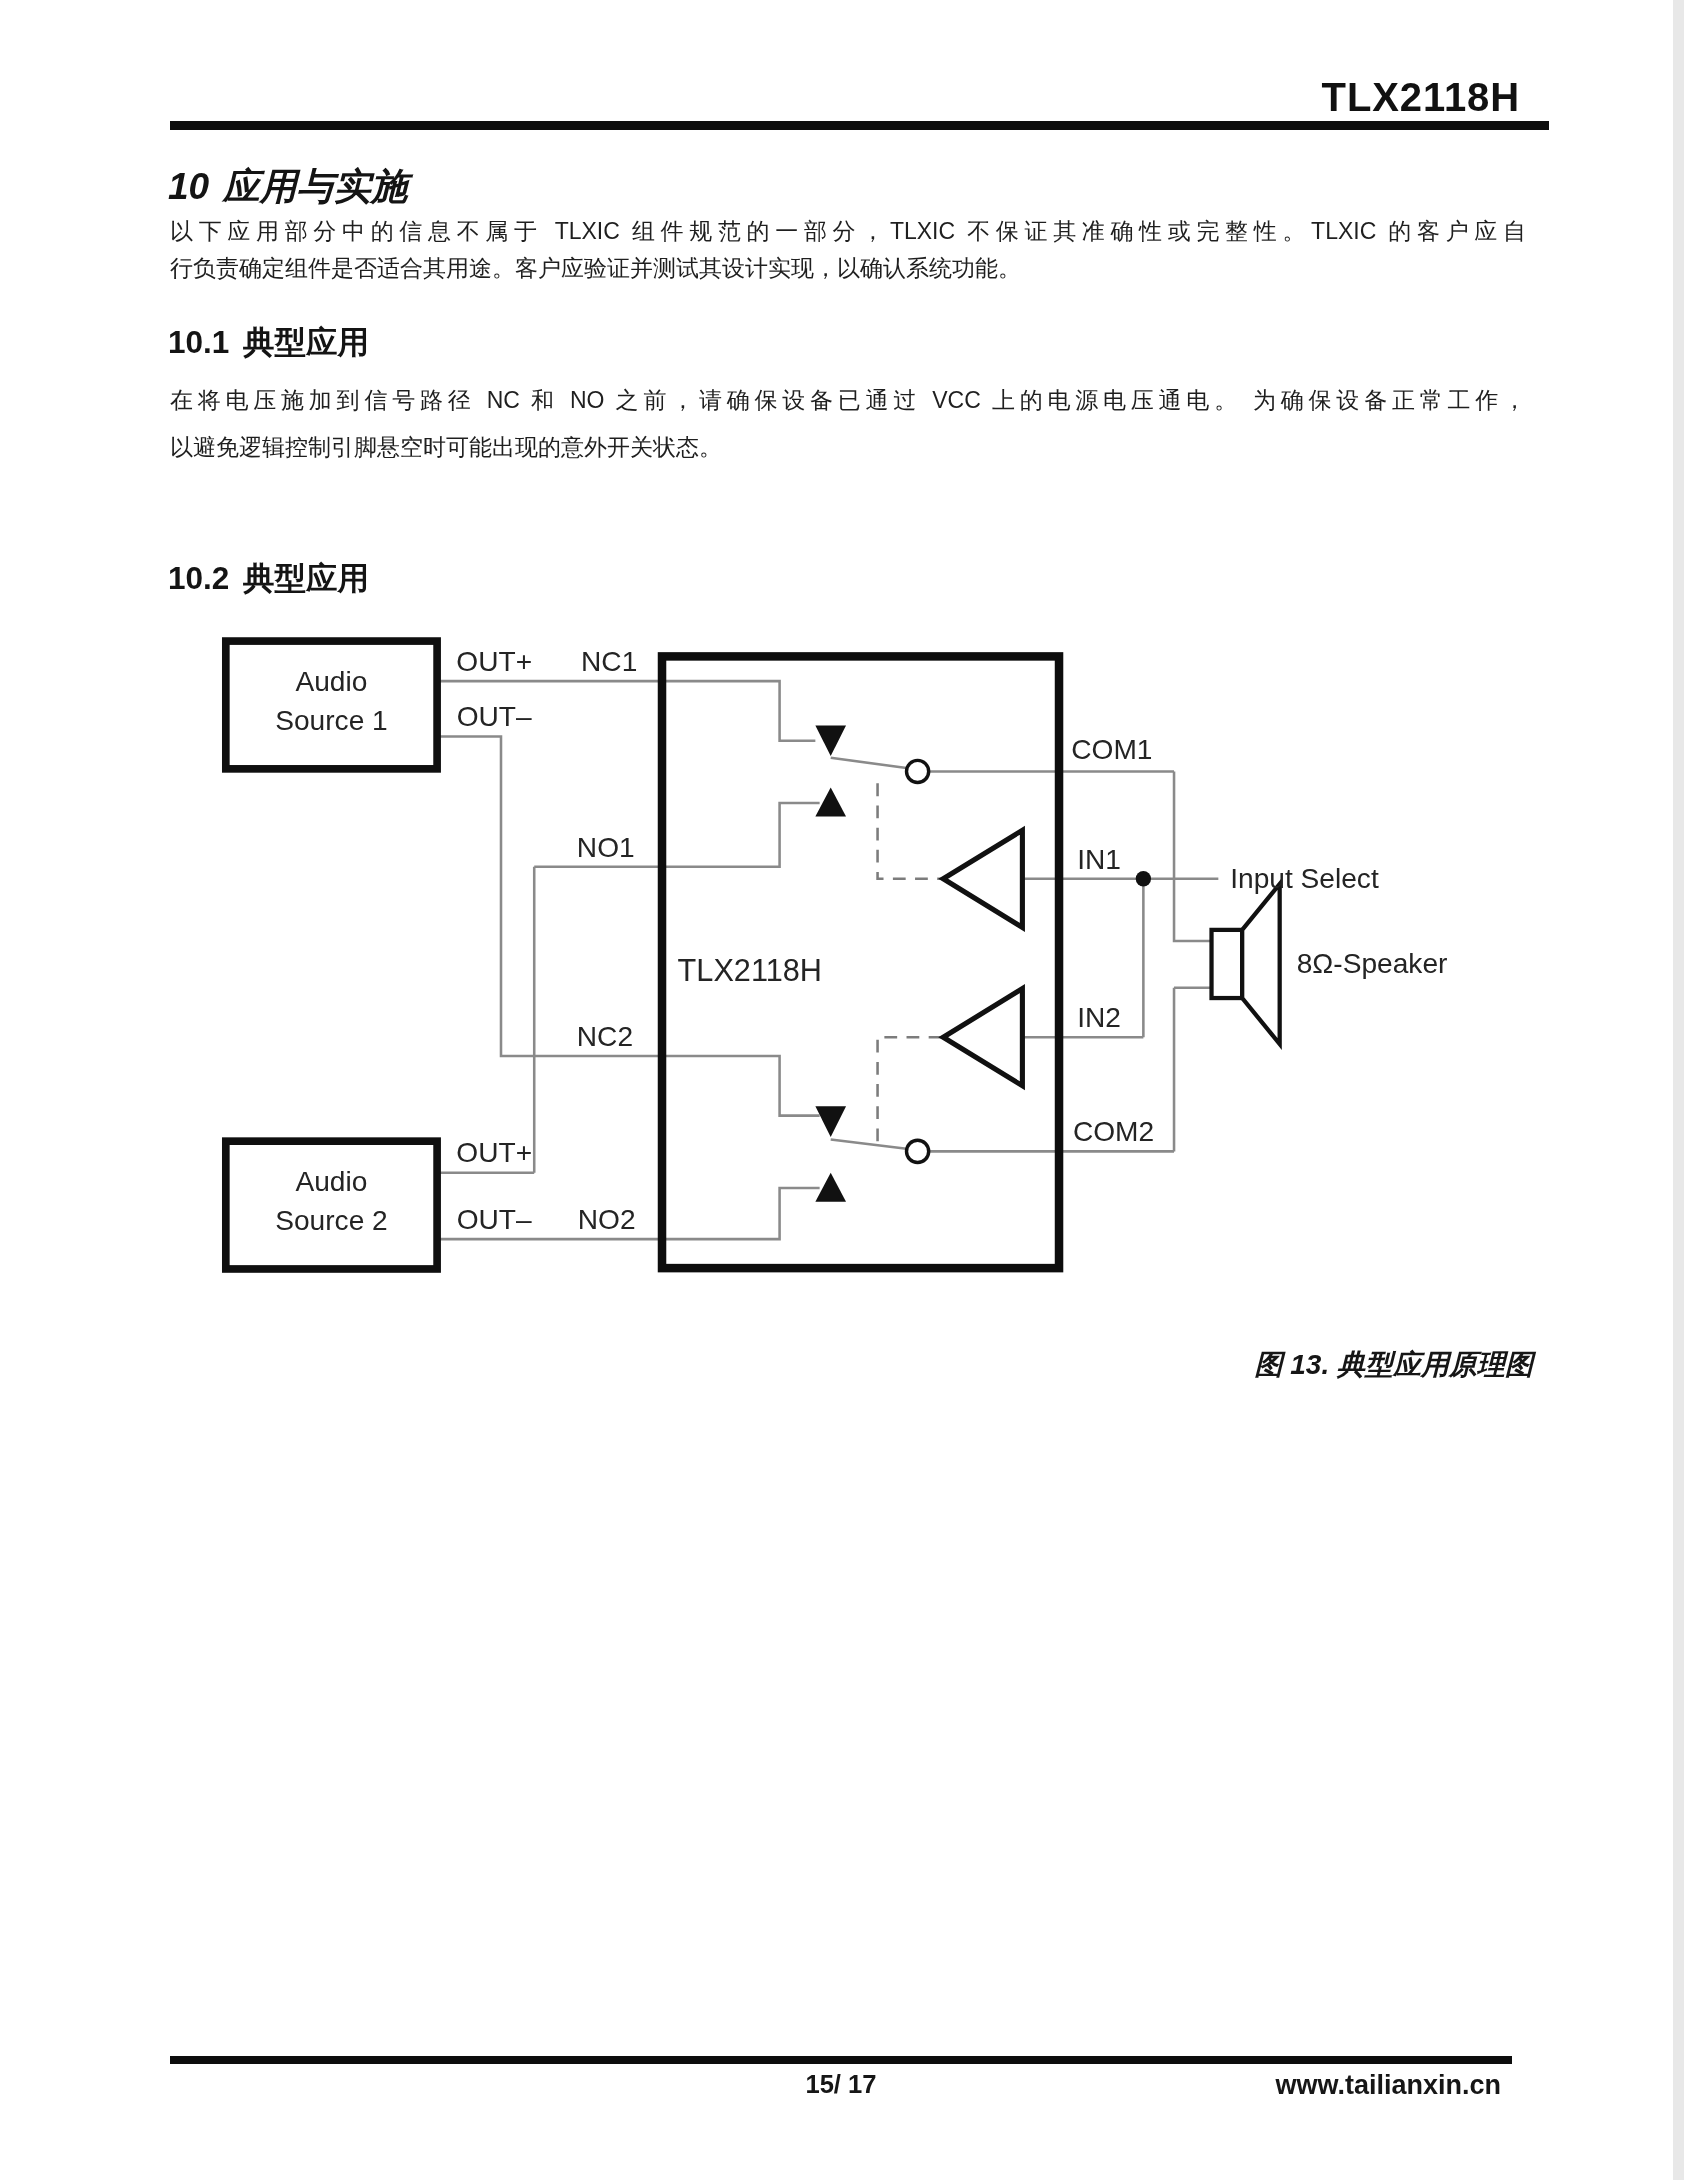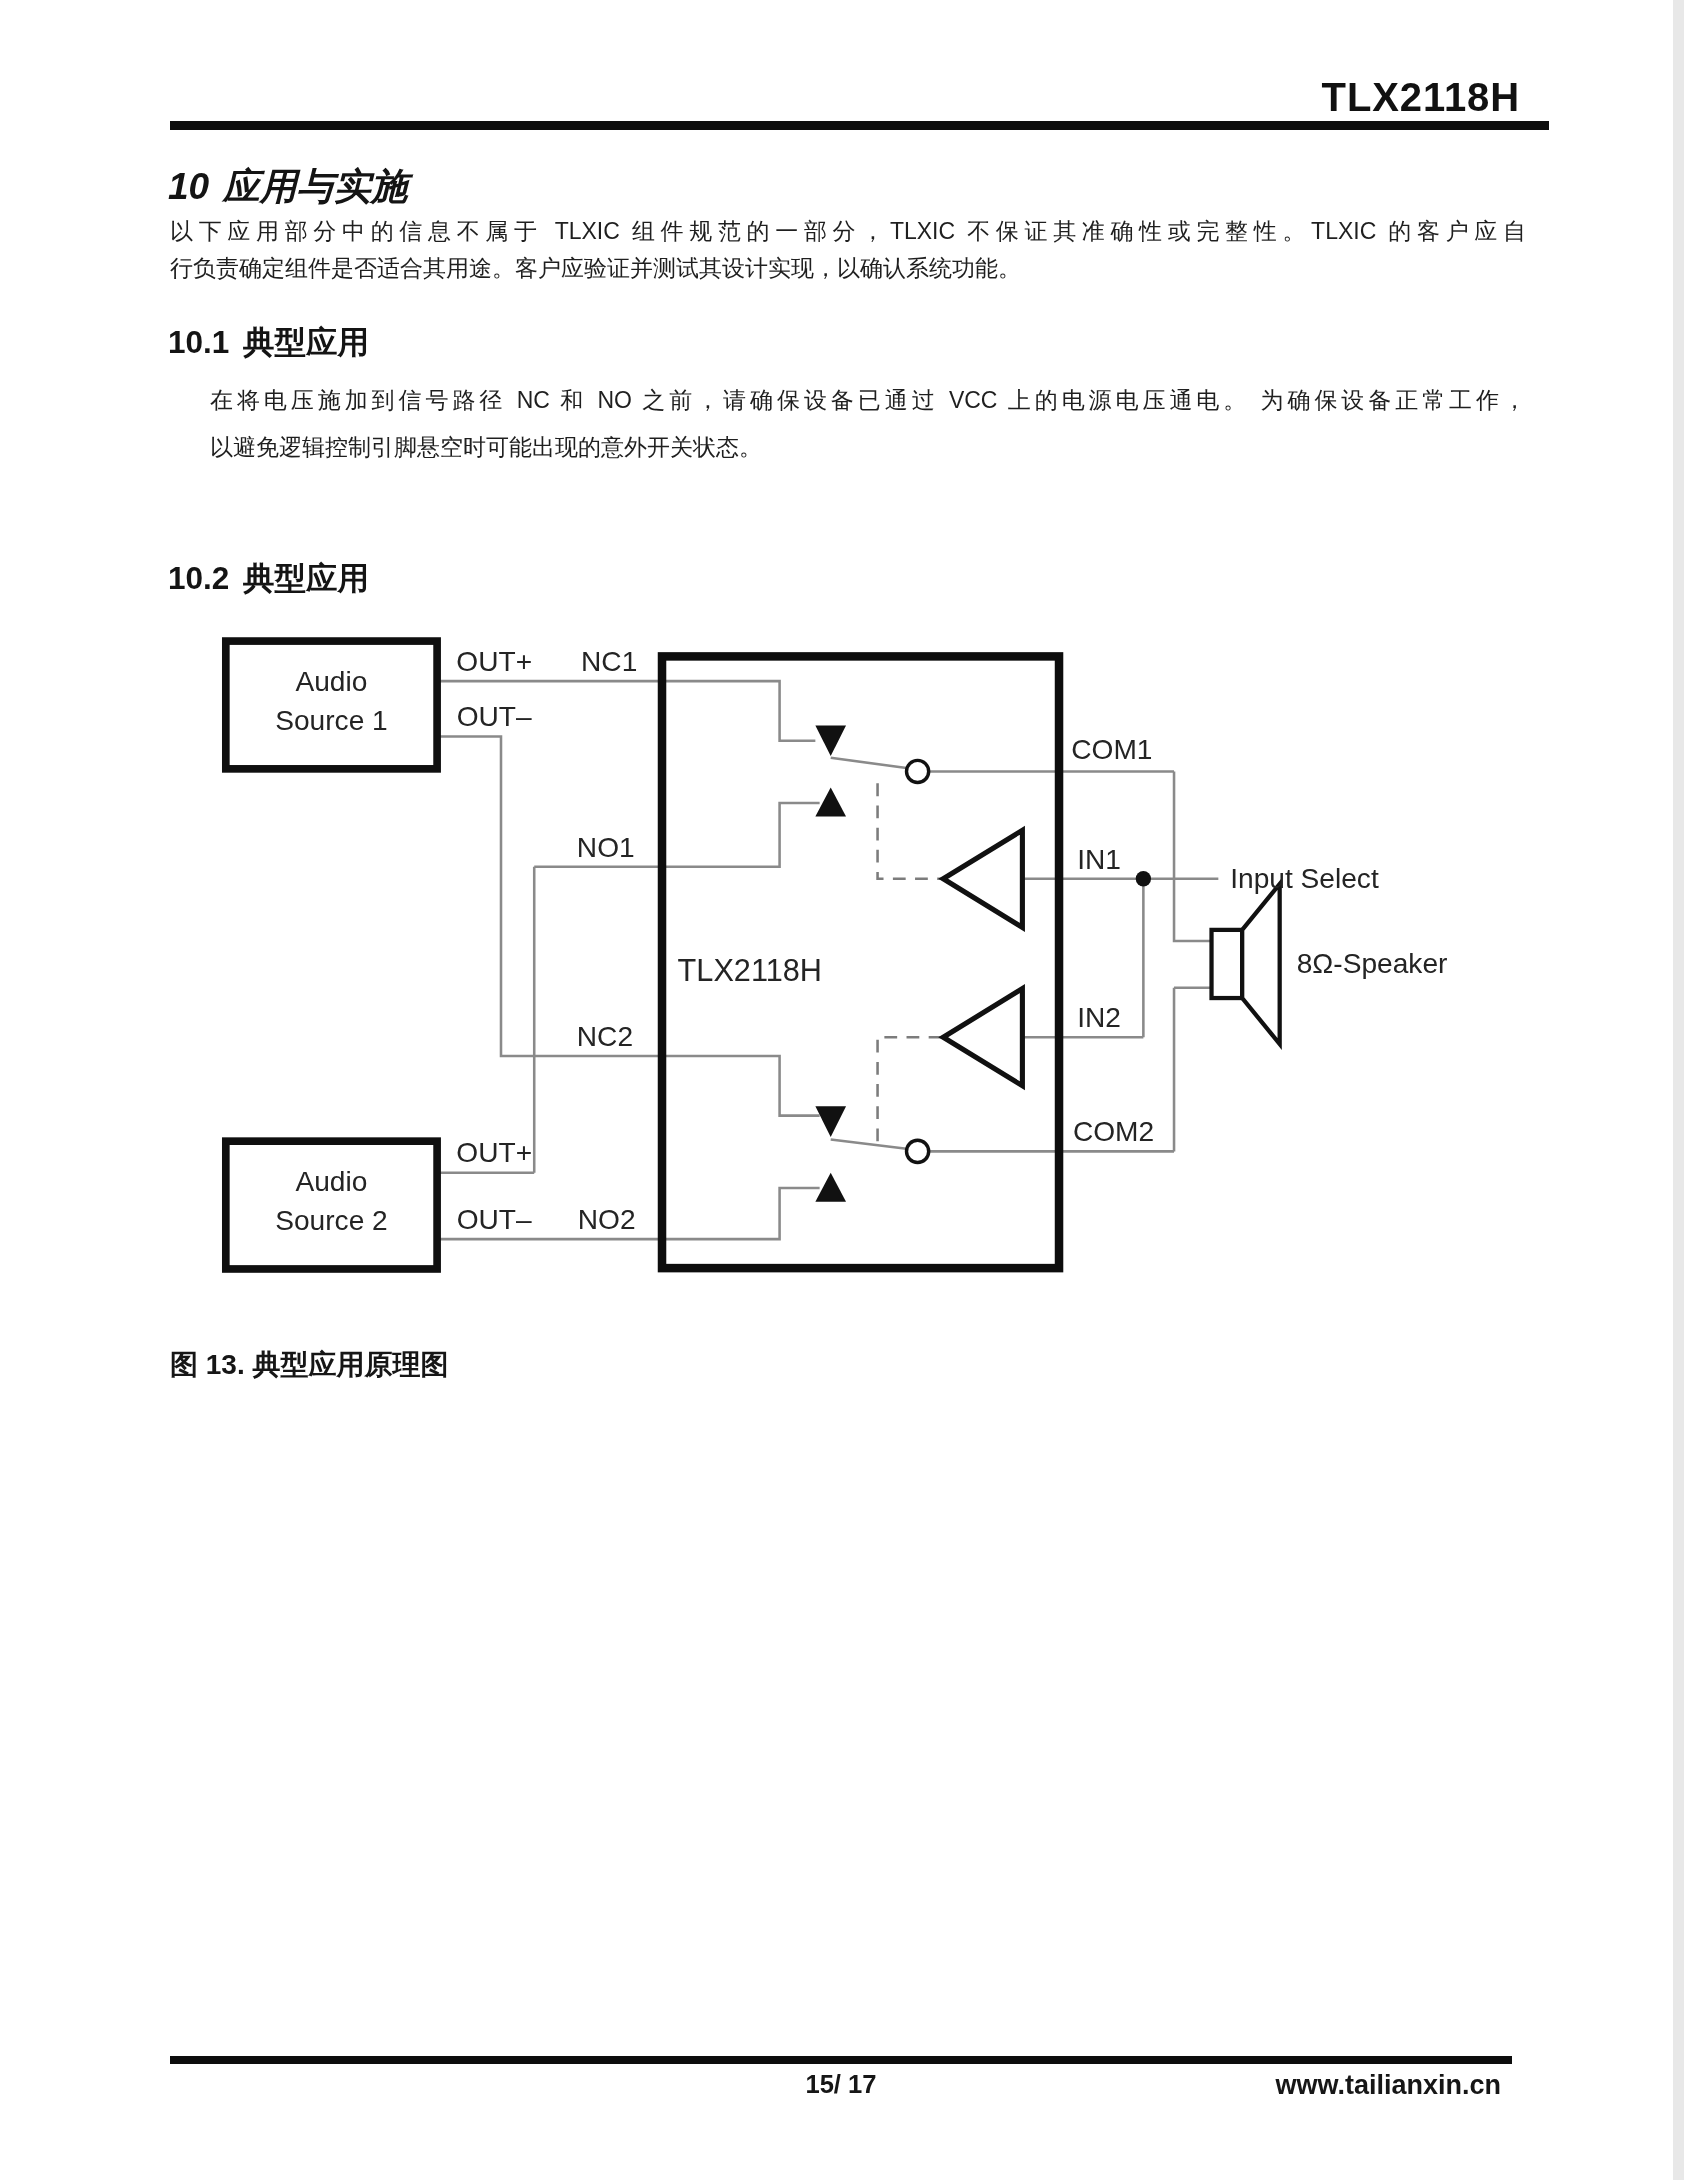--- a/index.html
+++ b/index.html
@@ -16,27 +16,27 @@
   .rule-header{left:170px;top:121px;width:1379px;height:9.4px;}
   
   .h-l1{left:168px;font-size:37px;font-weight:bold;color:#141414;font-style:italic;}
   .h-l2{left:168px;font-size:31.5px;font-weight:bold;color:#141414;}
   .h-num{margin-right:13.6px;}
   
   .para{left:170px;width:1356px;font-size:23px;color:#1f1f1f;}
   .para .line{text-align:justify;}
   .para .line.full{text-align-last:justify;}
   .p-10 .line{line-height:37px;height:37px;overflow:visible;}
-  .p-101 .line{line-height:47px;height:47px;overflow:visible;margin-left:40px;}
+  .p-101 .line{line-height:47px;height:47px;overflow:visible;}
   
   .fig{left:213px;top:630px;width:1278px;height:656px;}
   .fig svg{display:block;}
   .fig text{font-family:"Liberation Sans", sans-serif;fill:#242424;}
-  .caption{left:170px;top:1346px;width:1363px;text-align:left;
-    font-size:28px;font-weight:bold;color:#161616;}
+  .caption{left:170px;top:1346px;width:1363px;text-align:right;
+    font-size:28px;font-weight:bold;color:#161616;font-style:italic;}
   
   .rule-footer{left:170px;top:2056px;width:1342px;height:7.7px;}
   .page-num{left:170px;top:2070px;width:1342px;text-align:center;
     font-size:25.6px;font-weight:bold;color:#161616;}
   .website{top:2070px;right:172px;font-size:27px;font-weight:bold;color:#161616;}
 </style>
 </head>
 <body>
 
 <div class="page">

